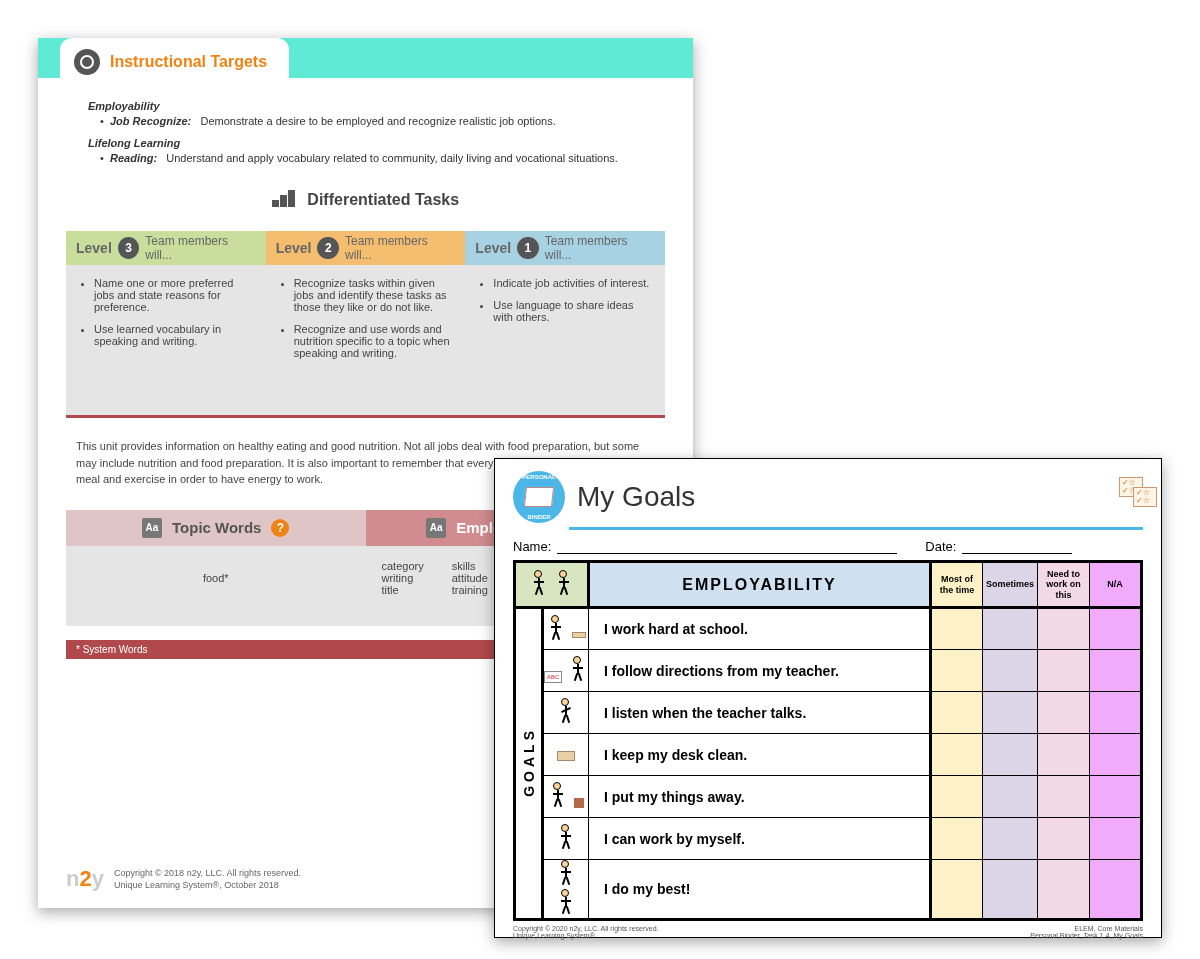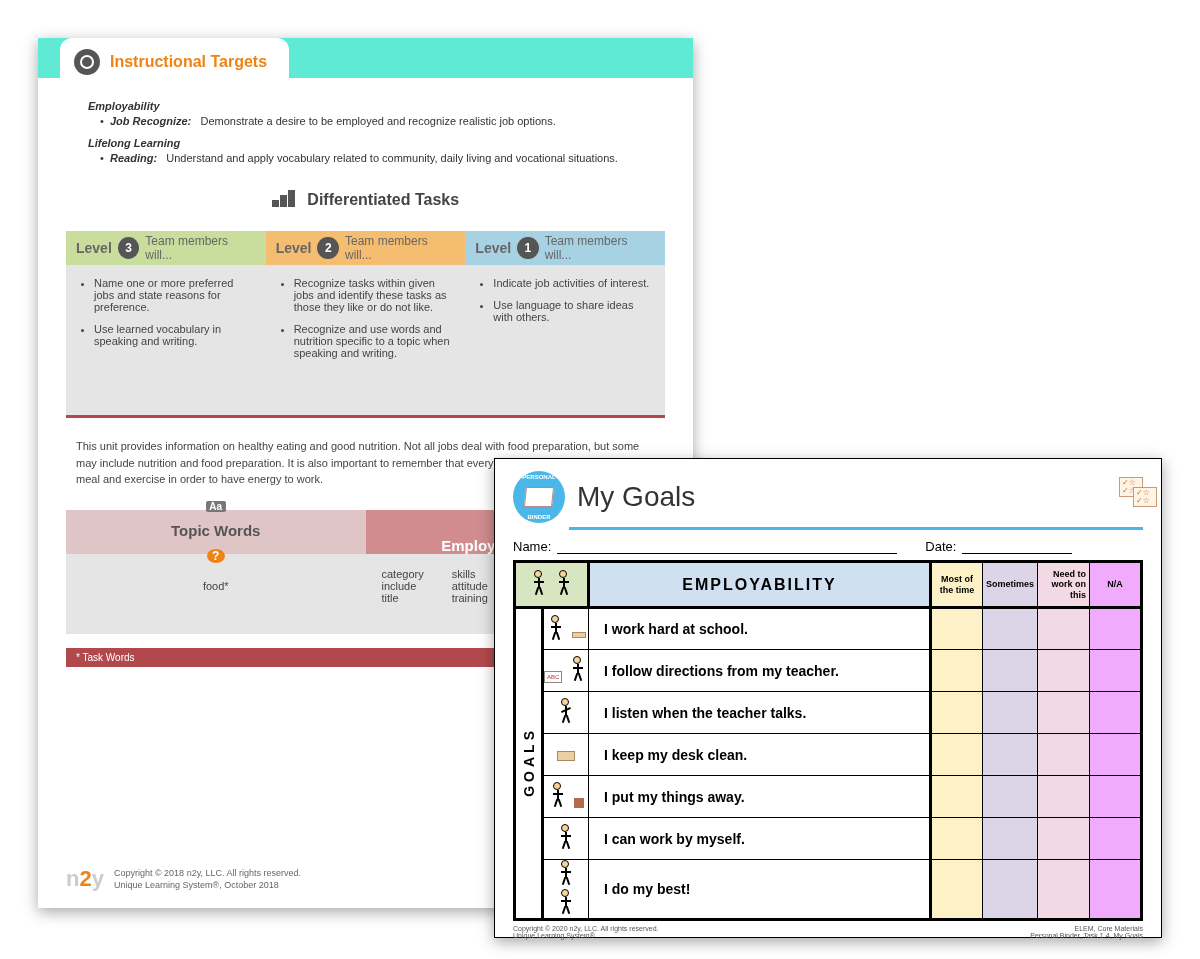--- a/index.html
+++ b/index.html
@@ -137,22 +137,22 @@
     margin: 0 28px; padding:20px 10px 0 10px;
     font-size:11px;color:#444;line-height:1.5;
   }
 
   .p1-wordrow{
     display:flex; margin:22px 28px 0 28px; gap:0;
   }
   .wordcol{flex:1;}
   .wordhead{
     display:flex;align-items:center;justify-content:center;gap:10px;
-    background:#e0c5c6;height:44px;
-    font-weight:bold;color:#555;font-size:15px;flex-direction:column;
+    background:#e0c5c6;height:36px;
+    font-weight:bold;color:#555;font-size:15px;
   }
   .wordhead.red{background:#d08c8e;color:#fff;}
   .aa-icon{
     width:20px;height:20px;background:#777;color:#fff;font-size:10px;
     display:flex;align-items:center;justify-content:center;border-radius:2px;
   }
   .q-icon{width:18px;height:18px;border-radius:50%;background:#ef8313;color:#fff;
     display:flex;align-items:center;justify-content:center;font-size:12px;font-weight:bold;}
   .wordbody{
     background:#e5e5e5;font-size:11px;color:#444;padding:14px 16px;height:80px;
@@ -210,21 +210,21 @@
 
   .p2-table{width:100%;border-collapse:collapse;border:3px solid #000;}
   .p2-table th,.p2-table td{border:1px solid #000;}
   .p2-table .thick-r{border-right:3px solid #000;}
   .p2-table .thick-b{border-bottom:3px solid #000;}
 
   .hdr-iconcell{width:54px;height:46px;background:#d8e5c1;text-align:center;}
   .hdr-emp{background:#cfe0f0;text-align:center;font-weight:bold;letter-spacing:2px;font-size:16px;}
   .hdr-col{font-size:9px;text-align:center;padding:4px 3px;line-height:1.15;}
   .c-yel{background:#fdf2c7;} .c-pur{background:#dcd5e8;}
-  .c-pink{background:#f2d9e3;text-align:right;} .c-grn{background:#f0abfc;}
+  .c-pink{background:#f2d9e3;} .c-grn{background:#f0abfc;}
   .w52{width:52px;}
 
   .goals-side{
     width:28px;background:#fff;text-align:center;vertical-align:middle;
   }
   .goals-side div{
     writing-mode:vertical-rl;transform:rotate(180deg);
     font-weight:bold;letter-spacing:4px;font-size:14px;
     display:inline-block;
   }
@@ -335,34 +335,34 @@
     </div>
     <div class="wordcol">
       <div class="wordhead red">
         <span class="aa-icon">Aa</span>
         <span>Employability Words</span>
       </div>
       <div class="wordbody">
         <div class="twocol">
           <div>
             <div>category</div>
-            <div>include</div>
+            <div>writing</div>
             <div>title</div>
           </div>
           <div>
             <div>skills</div>
             <div>attitude</div>
             <div>training</div>
           </div>
         </div>
       </div>
     </div>
   </div>
 
-  <div class="p1-power">* Task Words</div>
+  <div class="p1-power">* System Words</div>
 
   <div class="p1-footer">
     <span class="n2y"><span class="n">n</span><span class="two">2</span><span class="y">y</span></span>
     <div>
       <div>Copyright © 2018 n2y, LLC. All rights reserved.</div>
       <div>Unique Learning System®, October 2018</div>
     </div>
   </div>
 </div>
 

